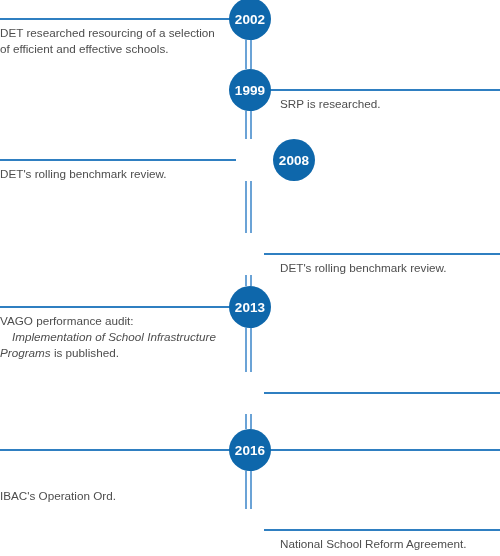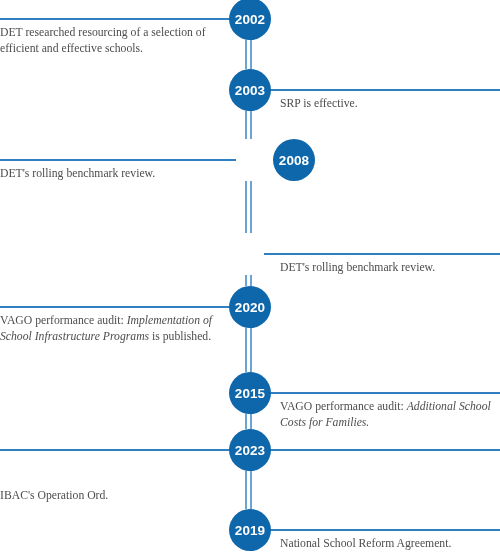--- a/index.html
+++ b/index.html
@@ -60,34 +60,34 @@
     z-index: 5;
   }
 
   
   .caption {
     position: absolute;
     color: #4d4d4d;
     font-size: 11.7px;
     line-height: 16px;
     z-index: 4;
-    font-family: Liberation Serif, serif;
   }
   .caption-left {
     left: 0px;
     width: 224px;
     text-align: left;
   }
   .caption-right {
     left: 280px;
     width: 220px;
     text-align: left;
   }
   .caption em {
     font-style: italic;
+    margin-left: 12px;
   }
 </style>
 </head>
 <body>
 
 <div id="timeline">
     <div class="spine-line spine-left" style="top: 40px; height: 29px;"></div>
     <div class="spine-line spine-right" style="top: 40px; height: 29px;"></div>
     <div class="spine-line spine-left" style="top: 111px; height: 28px;"></div>
     <div class="spine-line spine-right" style="top: 111px; height: 28px;"></div>
@@ -98,33 +98,30 @@
     <div class="spine-line spine-left" style="top: 328px; height: 44px;"></div>
     <div class="spine-line spine-right" style="top: 328px; height: 44px;"></div>
     <div class="spine-line spine-left" style="top: 414px; height: 15px;"></div>
     <div class="spine-line spine-right" style="top: 414px; height: 15px;"></div>
     <div class="spine-line spine-left" style="top: 471px; height: 38px;"></div>
     <div class="spine-line spine-right" style="top: 471px; height: 38px;"></div>
     <div class="leader leader-left" style="top: 18px;"></div>
     <div class="caption caption-left" style="top: 25px;"><span>DET researched resourcing of a selection of efficient and effective schools.</span></div>
     <div class="node" style="top: -2px;">2002</div>
     <div class="leader leader-right" style="top: 89px;"></div>
-    <div class="caption caption-right" style="top: 96px;"><span>SRP is effective.</span></div>
-    <div class="node" style="top: 69px;">2003</div>
+    <div class="caption caption-right" style="top: 96px;"><span>SRP is researched.</span></div>
+    <div class="node" style="top: 69px;">1999</div>
     <div class="leader leader-left" style="top: 159px;"></div>
     <div class="caption caption-left" style="top: 166px;"><span>DET's rolling benchmark review.</span></div>
     <div class="node" style="top: 139px; margin-left: 44px;">2008</div>
     <div class="leader leader-right" style="top: 253px;"></div>
     <div class="caption caption-right" style="top: 260px;"><span>DET's rolling benchmark review.</span></div>
     <div class="leader leader-left" style="top: 306px;"></div>
     <div class="caption caption-left" style="top: 313px;"><span>VAGO performance audit: </span><em>Implementation of School Infrastructure Programs</em><span> is published.</span></div>
-    <div class="node" style="top: 286px;">2020</div>
+    <div class="node" style="top: 286px;">2013</div>
     <div class="leader leader-right" style="top: 392px;"></div>
-    <div class="caption caption-right" style="top: 399px;"><span>VAGO performance audit: </span><em>Additional School Costs for Families.</em></div>
-    <div class="node" style="top: 372px;">2015</div>
     <div class="leader leader-left" style="top: 449px;"></div>
     <div class="caption caption-left" style="top: 456px; margin-top: 32px;"><span>IBAC's Operation Ord.</span></div>
     <div class="leader leader-right" style="top: 449px;"></div>
-    <div class="node" style="top: 429px;">2023</div>
+    <div class="node" style="top: 429px;">2016</div>
     <div class="leader leader-right" style="top: 529px;"></div>
     <div class="caption caption-right" style="top: 536px;"><span>National School Reform Agreement.</span></div>
-    <div class="node" style="top: 509px;">2019</div>
   </div>
 
 </body></html>

